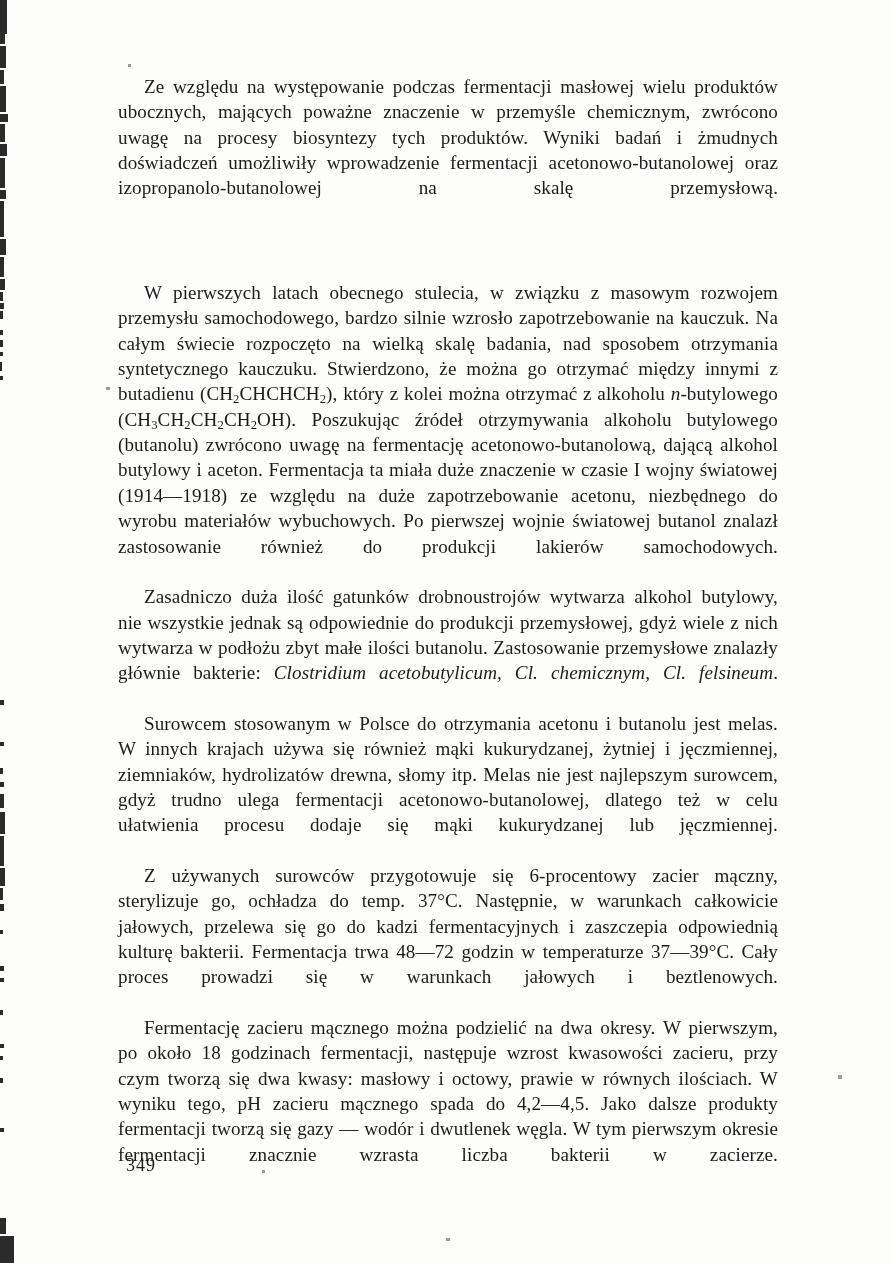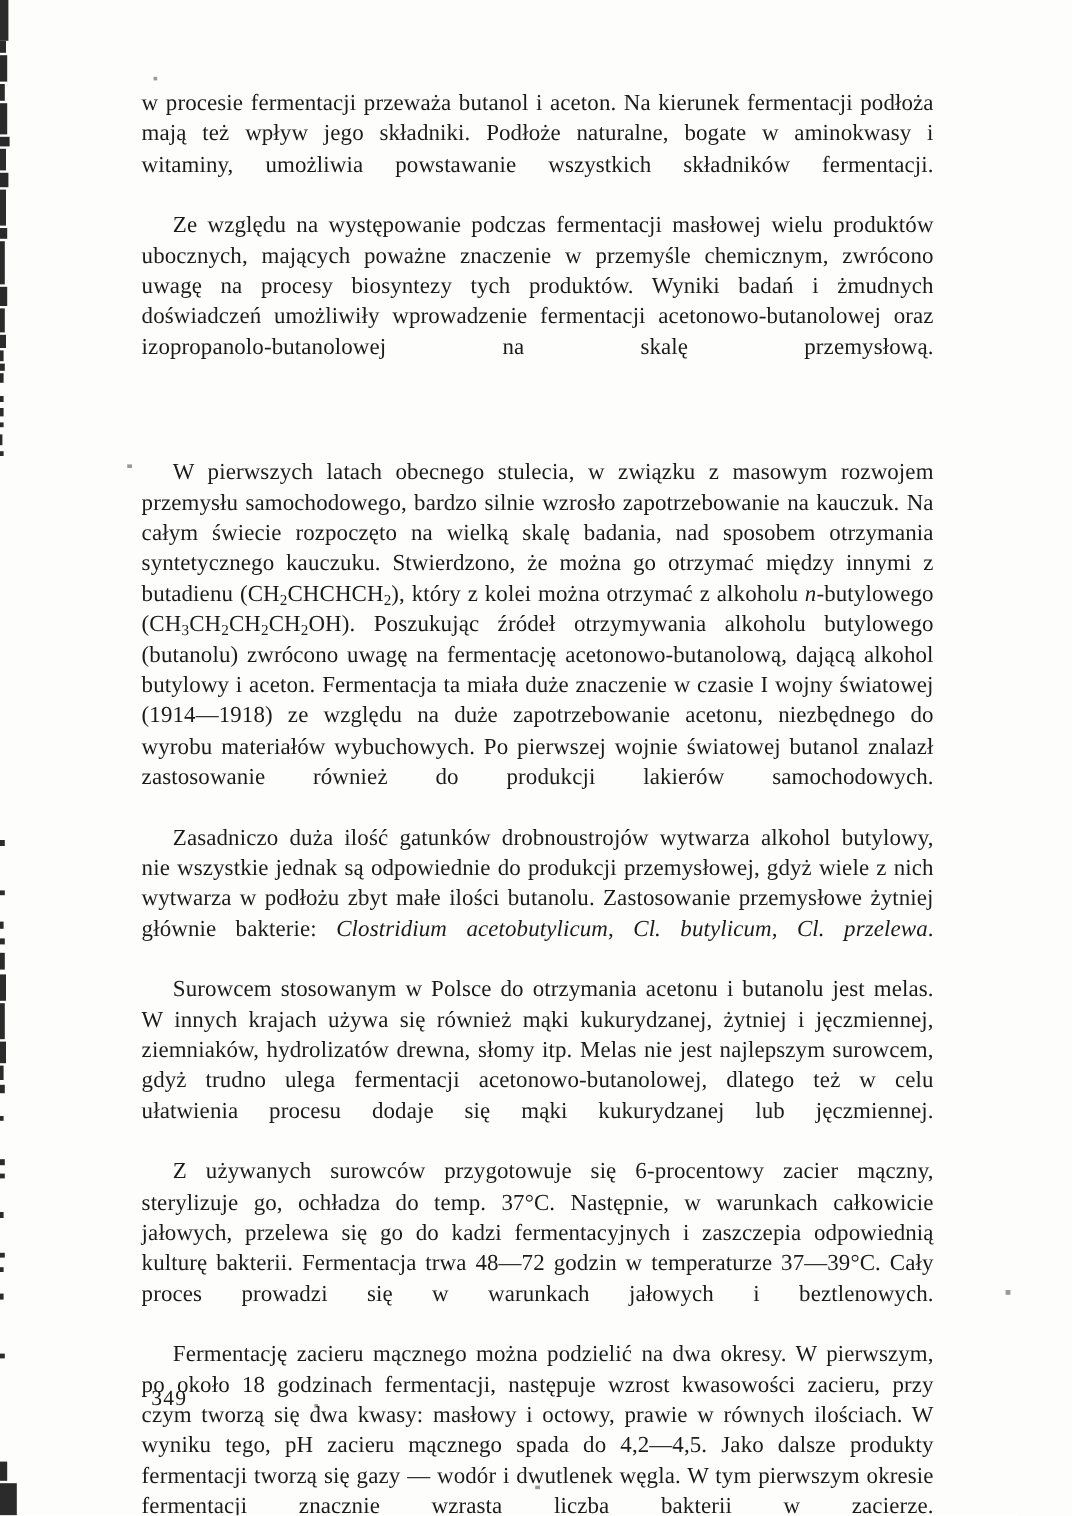--- a/index.html
+++ b/index.html
@@ -153,32 +153,31 @@
   </div>
 
   <div class="corner-dot" style="left:128px; top:64px; width:3px; height:3px;"></div>
   <div class="corner-dot" style="left:106px; top:387px; width:4px; height:3px;"></div>
   <div class="corner-dot" style="left:838px; top:1075px; width:4px; height:4px;"></div>
   <div class="corner-dot" style="left:262px; top:1170px; width:3px; height:3px;"></div>
   <div class="corner-dot" style="left:446px; top:1238px; width:4px; height:3px;"></div>
 
   <div class="text-column">
 
-    <p class="para">w procesie fermentacji przeważa butanol i aceton. Na kierunek fermentacji podłoża mają też wpływ jego składniki. Podłoże naturalne, bogate w aminokwasy i witaminy, umożliwia powstawanie wszystkich składników fermentacji.</p>
 
     <p class="para indent">Ze względu na występowanie podczas fermentacji masłowej wielu produktów ubocznych, mających poważne znaczenie w przemyśle chemicznym, zwrócono uwagę na procesy biosyntezy tych produktów. Wyniki badań i żmudnych doświadczeń umożliwiły wprowadzenie fermentacji acetonowo-butanolowej oraz izopropanolo-butanolowej na skalę przemysłową.</p>
 
     <div class="gap-before-heading"></div>
 
 
     <div class="gap-after-heading"></div>
 
     <p class="para indent"><span>W pierwszych latach obecnego stulecia, w związku z masowym rozwojem przemysłu samochodowego, bardzo silnie wzrosło zapotrzebowanie na kauczuk. Na całym świecie rozpoczęto na wielką skalę badania, nad sposobem otrzymania syntetycznego kauczuku. Stwierdzono, że można go otrzymać między innymi z butadienu (</span><span class="formula">CH<sub>2</sub>CHCHCH<sub>2</sub></span><span>), który z kolei można otrzymać z alkoholu </span><i class="sci">n</i><span>-butylowego (</span><span class="formula">CH<sub>3</sub>CH<sub>2</sub>CH<sub>2</sub>CH<sub>2</sub>OH</span><span>). Poszukując źródeł otrzymywania alkoholu butylowego (butanolu) zwrócono uwagę na fermentację acetonowo-butanolową, dającą alkohol butylowy i aceton. Fermentacja ta miała duże znaczenie w czasie I wojny światowej (1914—1918) ze względu na duże zapotrzebowanie acetonu, niezbędnego do wyrobu materiałów wybuchowych. Po pierwszej wojnie światowej butanol znalazł zastosowanie również do produkcji lakierów samochodowych.</span></p>
 
-    <p class="para indent"><span>Zasadniczo duża ilość gatunków drobnoustrojów wytwarza alkohol butylowy, nie wszystkie jednak są odpowiednie do produkcji przemysłowej, gdyż wiele z nich wytwarza w podłożu zbyt małe ilości butanolu. Zastosowanie przemysłowe żytniej głównie bakterie: </span><i class="sci">Clostridium acetobutylicum, Cl. butylicum, Cl. przelewa</i><span>.</span></p>
+    <p class="para indent"><span>Zasadniczo duża ilość gatunków drobnoustrojów wytwarza alkohol butylowy, nie wszystkie jednak są odpowiednie do produkcji przemysłowej, gdyż wiele z nich wytwarza w podłożu zbyt małe ilości butanolu. Zastosowanie przemysłowe znalazły głównie bakterie: </span><i class="sci">Clostridium acetobutylicum, Cl. chemicznym, Cl. felsineum</i><span>.</span></p>
 
     <p class="para indent">Surowcem stosowanym w Polsce do otrzymania acetonu i butanolu jest melas. W innych krajach używa się również mąki kukurydzanej, żytniej i jęczmiennej, ziemniaków, hydrolizatów drewna, słomy itp. Melas nie jest najlepszym surowcem, gdyż trudno ulega fermentacji acetonowo-butanolowej, dlatego też w celu ułatwienia procesu dodaje się mąki kukurydzanej lub jęczmiennej.</p>
 
     <p class="para indent">Z używanych surowców przygotowuje się 6-procentowy zacier mączny, sterylizuje go, ochładza do temp. 37°C. Następnie, w warunkach całkowicie jałowych, przelewa się go do kadzi fermentacyjnych i zaszczepia odpowiednią kulturę bakterii. Fermentacja trwa 48—72 godzin w temperaturze 37—39°C. Cały proces prowadzi się w warunkach jałowych i beztlenowych.</p>
 
     <p class="para indent">Fermentację zacieru mącznego można podzielić na dwa okresy. W pierwszym, po około 18 godzinach fermentacji, następuje wzrost kwasowości zacieru, przy czym tworzą się dwa kwasy: masłowy i octowy, prawie w równych ilościach. W wyniku tego, pH zacieru mącznego spada do 4,2—4,5. Jako dalsze produkty fermentacji tworzą się gazy — wodór i dwutlenek węgla. W tym pierwszym okresie fermentacji znacznie wzrasta liczba bakterii w zacierze.</p>
 
   </div>
 
   <div class="folio">349</div>

